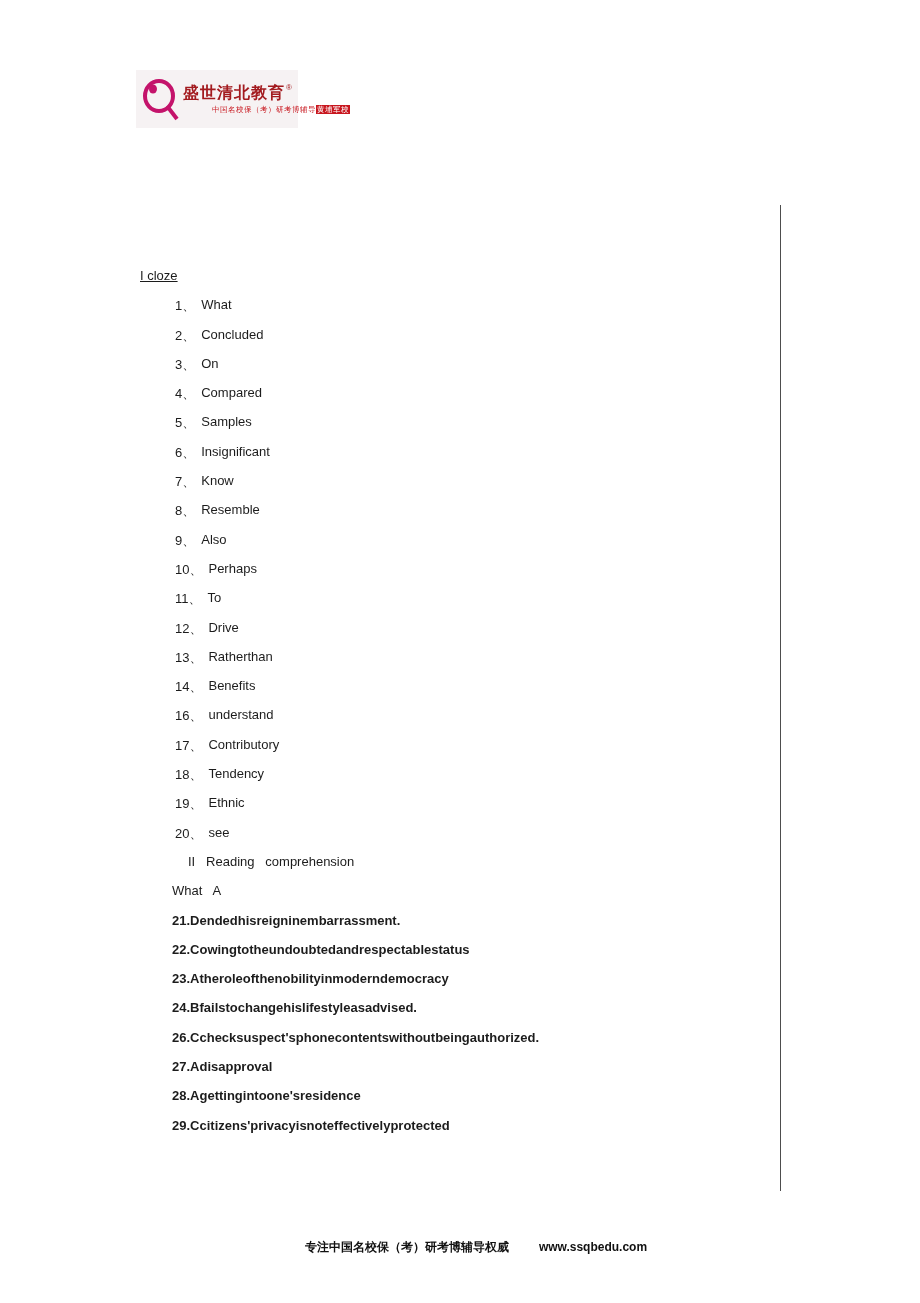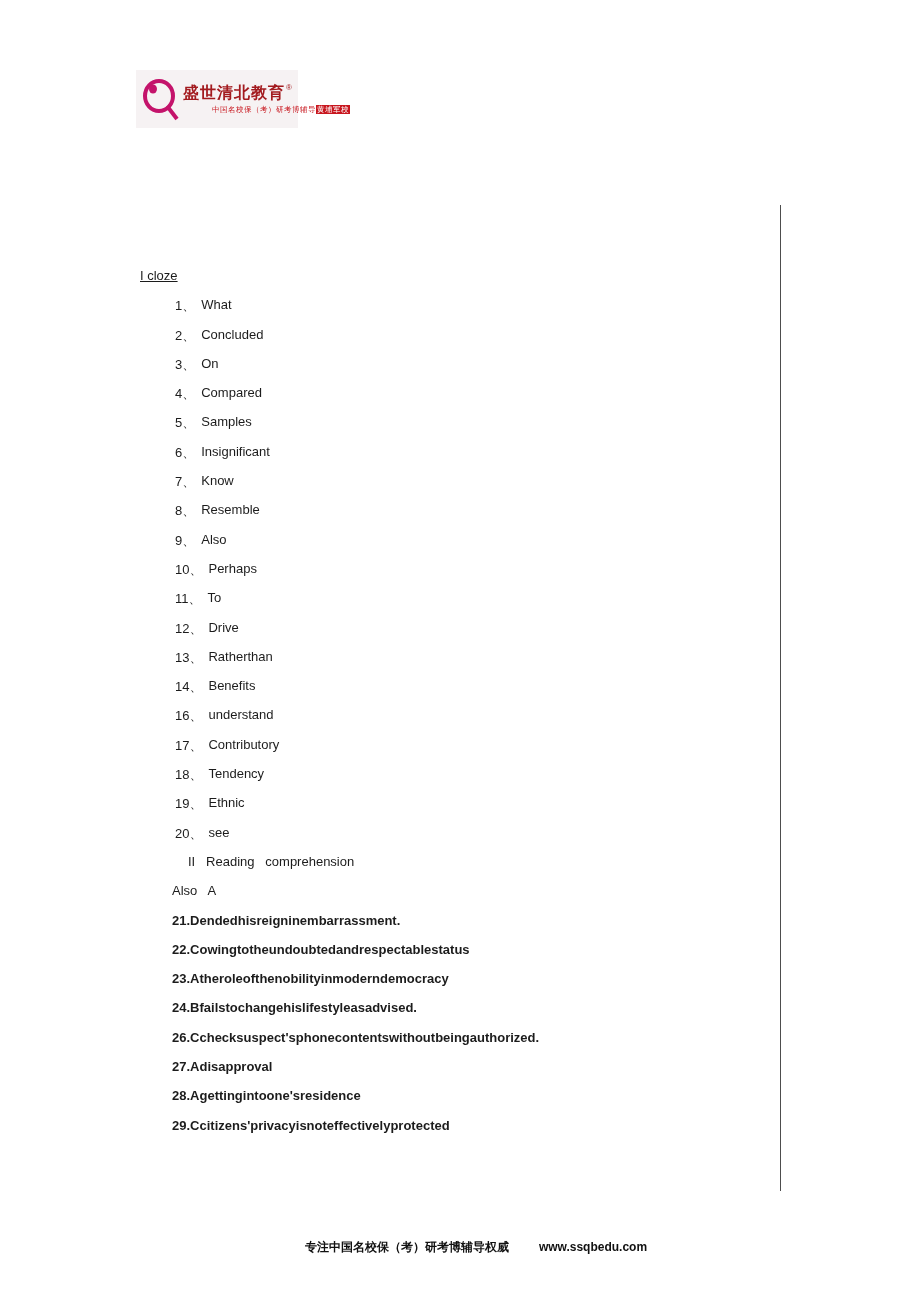--- a/index.html
+++ b/index.html
@@ -111,21 +111,21 @@
         <div class="row answer-row"><span class="answer-num">12、</span><span>Drive</span></div>
         <div class="row answer-row"><span class="answer-num">13、</span><span>Ratherthan</span></div>
         <div class="row answer-row"><span class="answer-num">14、</span><span>Benefits</span></div>
         <div class="row answer-row"><span class="answer-num">16、</span><span>understand</span></div>
         <div class="row answer-row"><span class="answer-num">17、</span><span>Contributory</span></div>
         <div class="row answer-row"><span class="answer-num">18、</span><span>Tendency</span></div>
         <div class="row answer-row"><span class="answer-num">19、</span><span>Ethnic</span></div>
         <div class="row answer-row"><span class="answer-num">20、</span><span>see</span></div>
       </div>
     <div class="row reading-heading">II   Reading   comprehension</div>
-    <div class="row part-label">Also   A</div>
+    <div class="row part-label">What   A</div>
     <div id="reading-list">
         <div class="row reading-item">21.Dendedhisreigninembarrassment.</div>
         <div class="row reading-item">22.Cowingtotheundoubtedandrespectablestatus</div>
         <div class="row reading-item">23.Atheroleofthenobilityinmoderndemocracy</div>
         <div class="row reading-item">24.Bfailstochangehislifestyleasadvised.</div>
         <div class="row reading-item">26.Cchecksuspect'sphonecontentswithoutbeingauthorized.</div>
         <div class="row reading-item">27.Adisapproval</div>
         <div class="row reading-item">28.Agettingintoone'sresidence</div>
         <div class="row reading-item">29.Ccitizens'privacyisnoteffectivelyprotected</div>
       </div>

